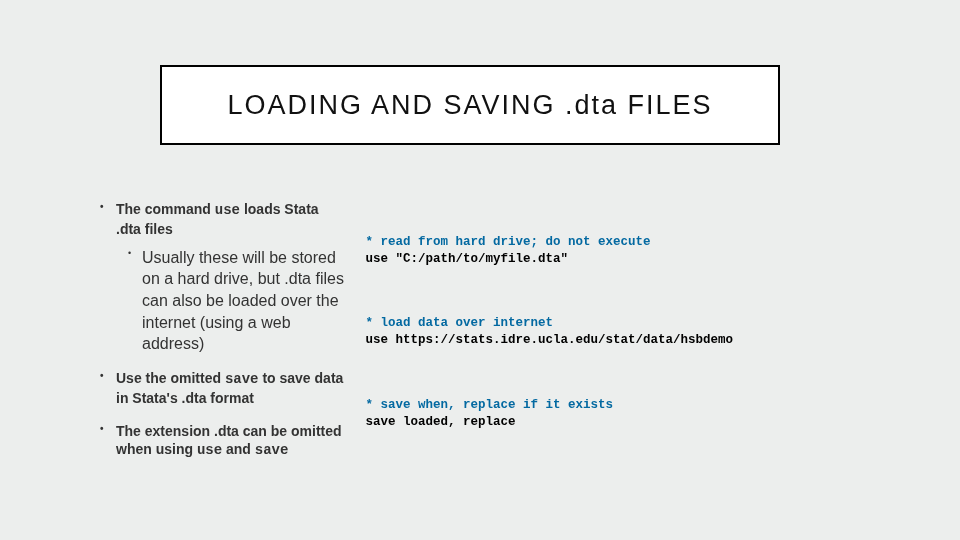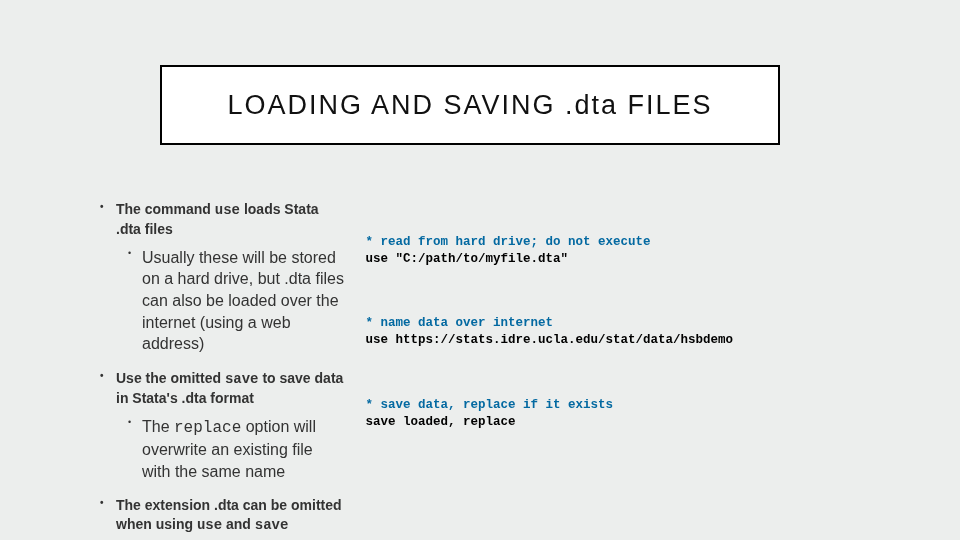--- a/index.html
+++ b/index.html
@@ -132,38 +132,33 @@
 
         <li>
           <span>The command </span><span class="mono">use</span><span> loads Stata .dta files</span>
           <ul class="lvl2">
             <li>Usually these will be stored on a hard drive, but .dta files can also be loaded over the internet (using a web address)</li>
           </ul>
         </li>
 
         <li>
           <span>Use the omitted </span><span class="mono">save</span><span> to save data in Stata's .dta format</span>
-          <ul class="lvl2">
-            <li>
-              <span>The </span><span class="mono">replace</span><span> option will overwrite an existing file with the same name</span>
-            </li>
-          </ul>
         </li>
 
         <li>
           <span>The extension .dta can be omitted when using </span><span class="mono">use</span><span> and </span><span class="mono">save</span>
         </li>
 
       </ul>
     </div>
 
     <div class="right-col">
       <div class="code-block"><span class="comment">* read from hard drive; do not execute</span>
 <span class="cmd">use "C:/path/to/myfile.dta"</span></div>
-      <div class="code-block"><span class="comment">* name data over internet</span>
+      <div class="code-block"><span class="comment">* load data over internet</span>
 <span class="cmd">use https://stats.idre.ucla.edu/stat/data/hsbdemo</span></div>
-      <div class="code-block"><span class="comment">* save data, replace if it exists</span>
+      <div class="code-block"><span class="comment">* save when, replace if it exists</span>
 <span class="cmd">save loaded, replace</span></div>
     </div>
 
   </div>
 
 </div>
 
 </body></html>

